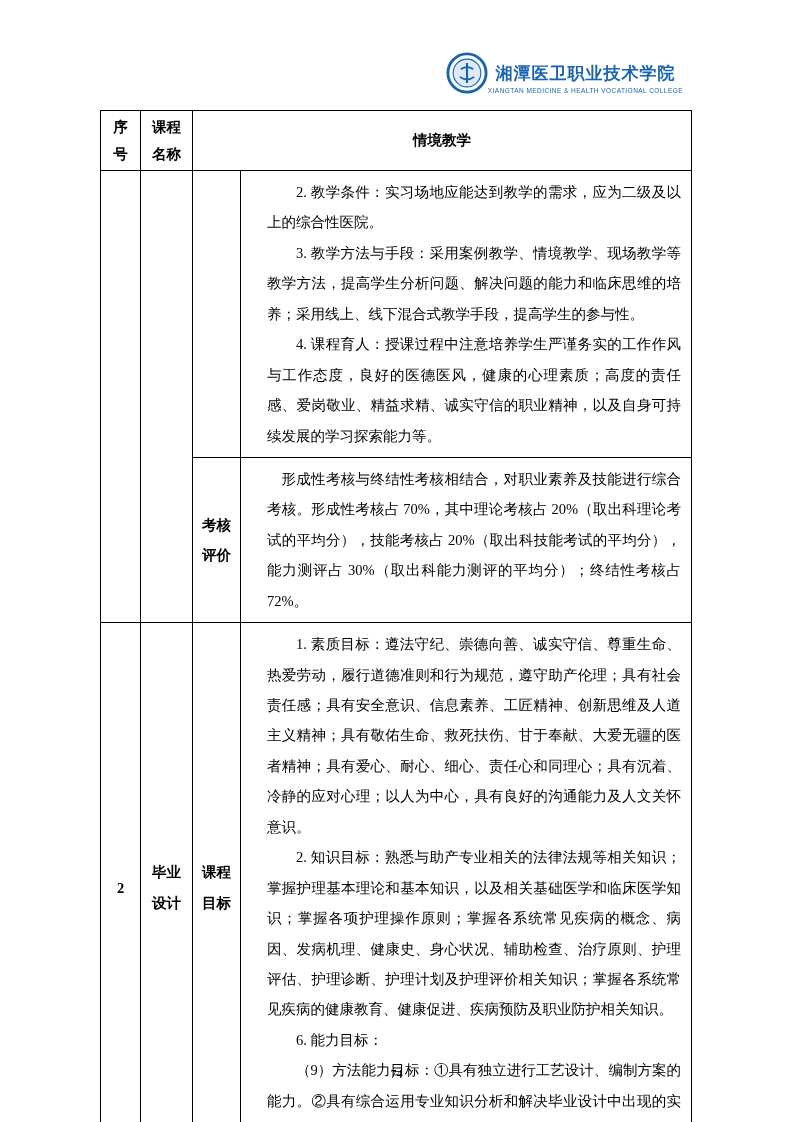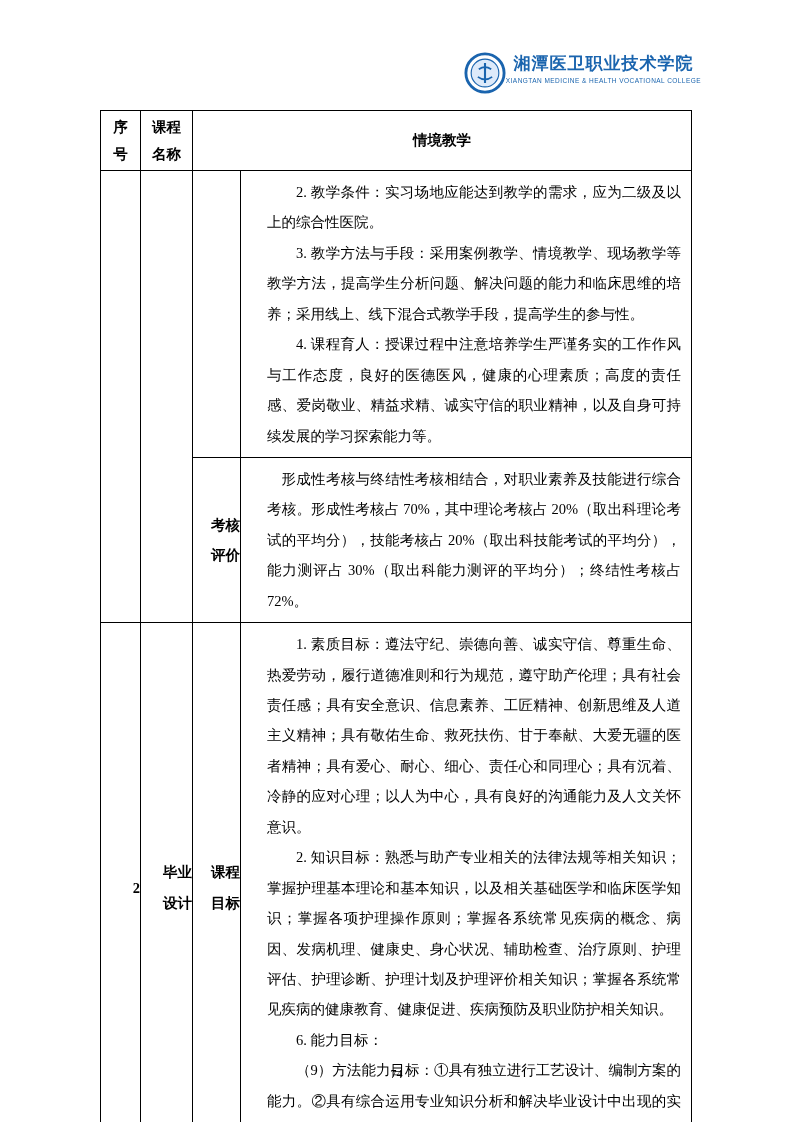--- a/index.html
+++ b/index.html
@@ -12,22 +12,22 @@
   .page {
     position:relative;
     width:793px; height:1122px;
     background:#fff;
     overflow:hidden;
   }
 
   
   .logo {
     position:absolute;
-    top:52px; right:92px;
-    display:flex; align-items:flex-start; gap:0;
+    top:52px; right:110px;
+    display:flex; align-items:flex-end; gap:0;
   }
   .logo .emblem { display:block; width:42px; height:42px; }
   .logo-text { display:flex; flex-direction:column; align-items:center; }
   .logo-text .cn {
     font-size:17px; font-weight:bold; letter-spacing:1px;
     color:#1a64ae;
     font-family:"Liberation Serif", serif;
     white-space:nowrap;
   }
   .logo-text .en {
@@ -58,21 +58,21 @@
   }
   .doc-table thead th {
     height:60px;
     font-weight:bold;
     text-align:center;
     white-space:pre-line;
     line-height:1.85;
     font-size:14.5px;
   }
   .seq-cell, .course-cell, .label-cell {
-    text-align:right;
+    text-align:center;
     font-weight:bold;
     white-space:pre-line;
     line-height:2.1;
     font-size:14.5px;
   }
   .content-cell {
     padding:6px 10px;
     vertical-align:top;
     text-align:justify;
     line-height:2.1;

